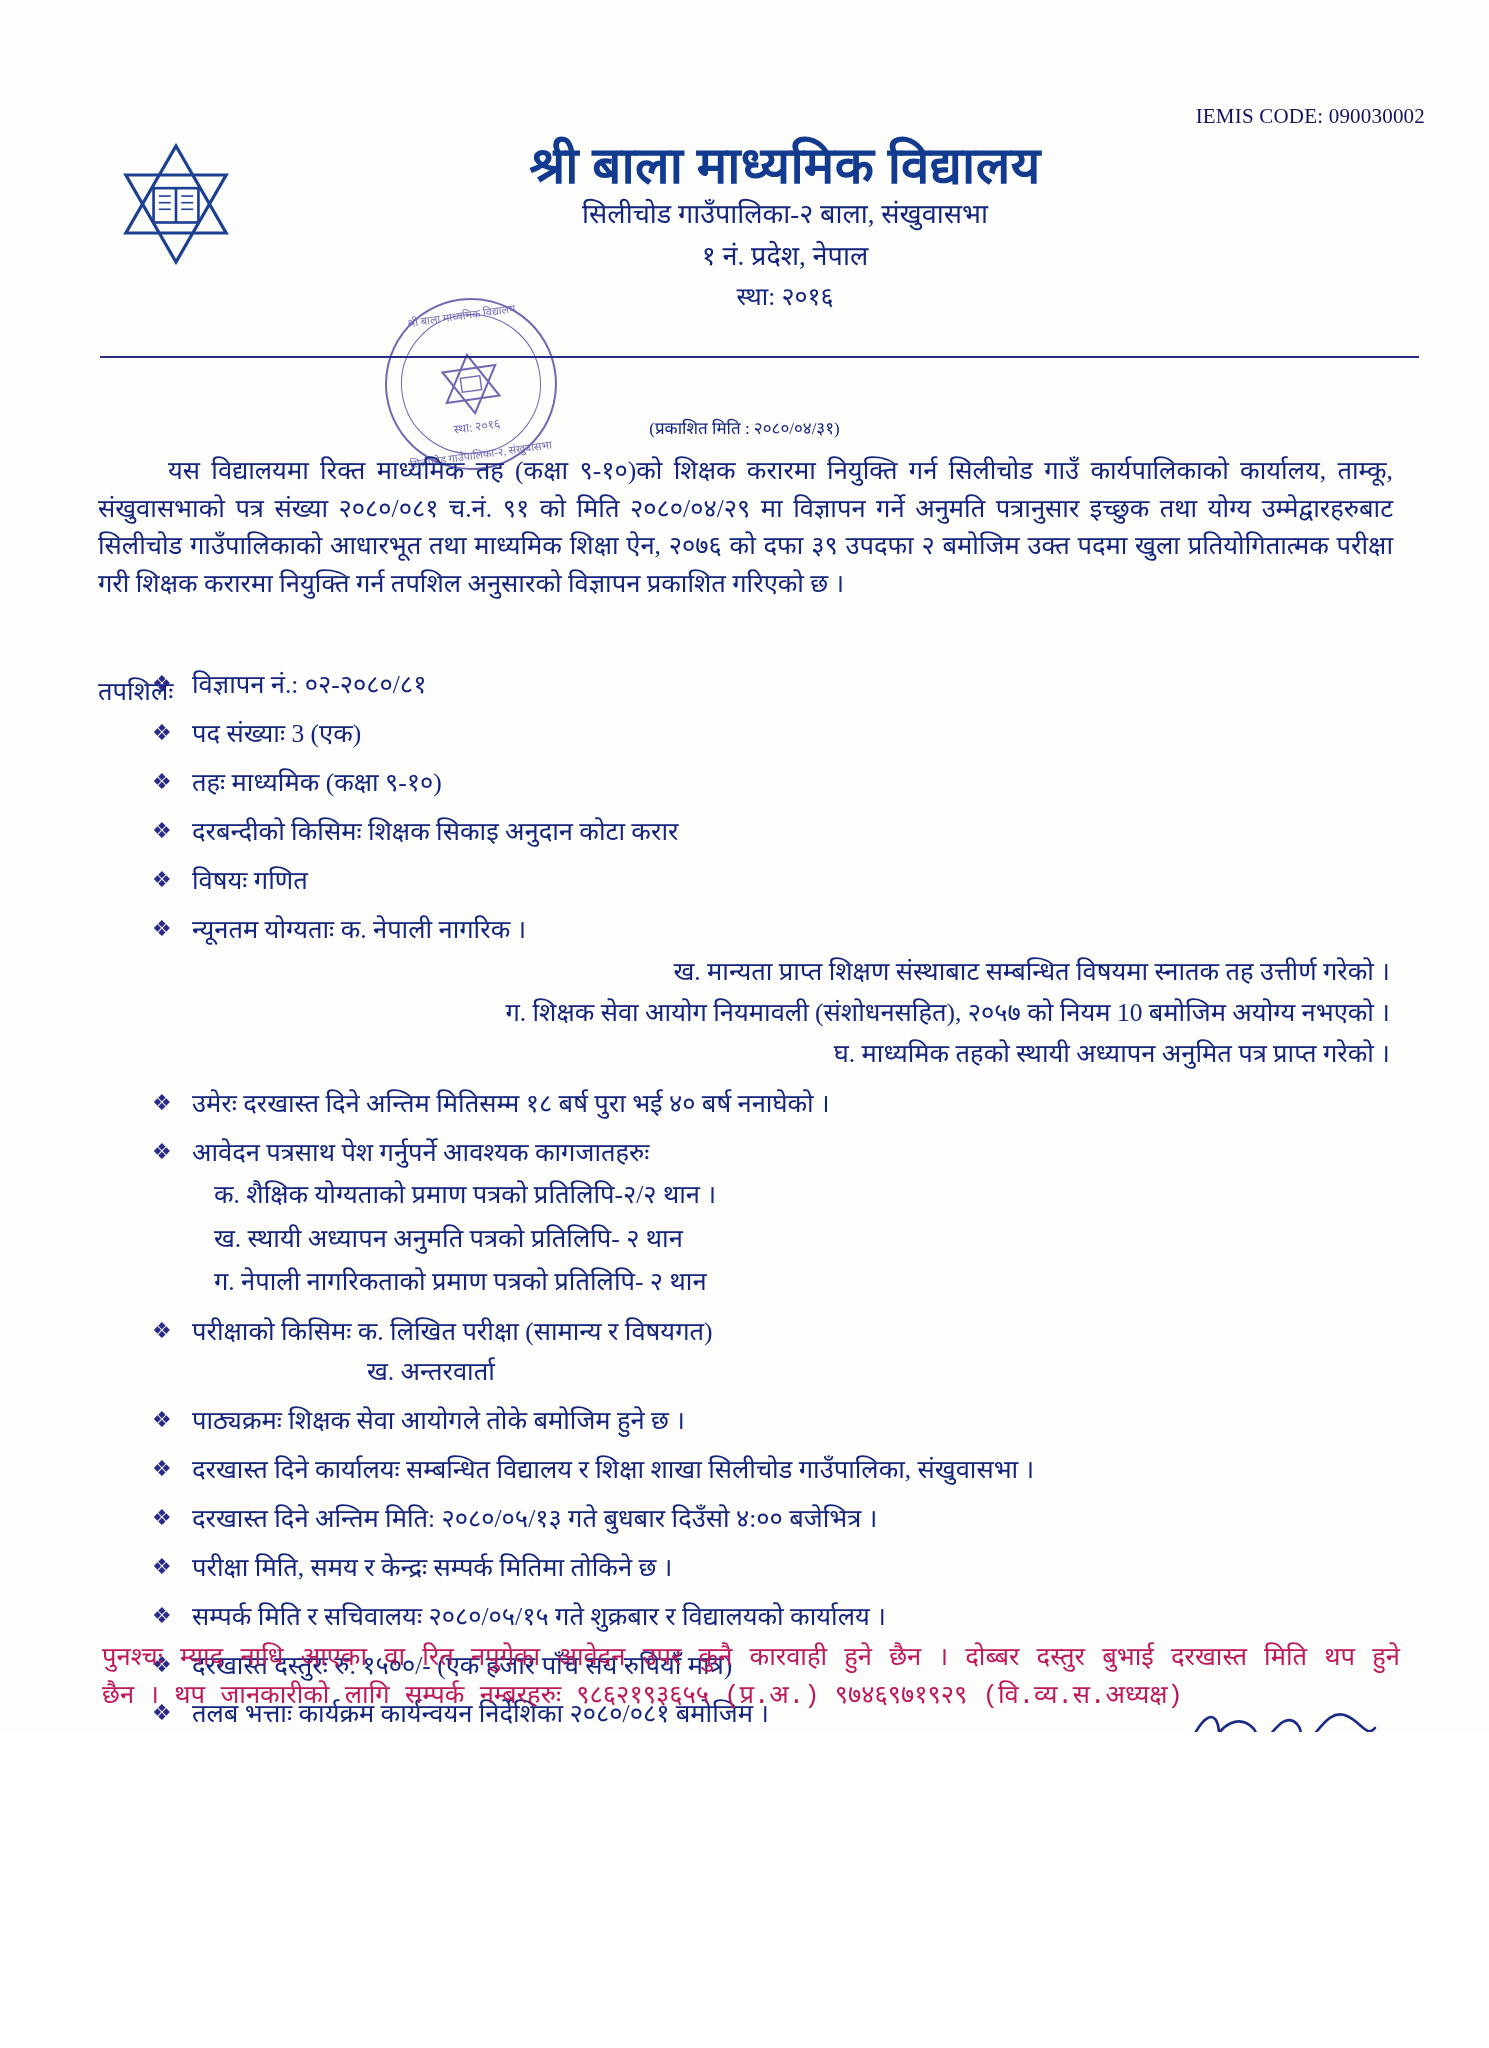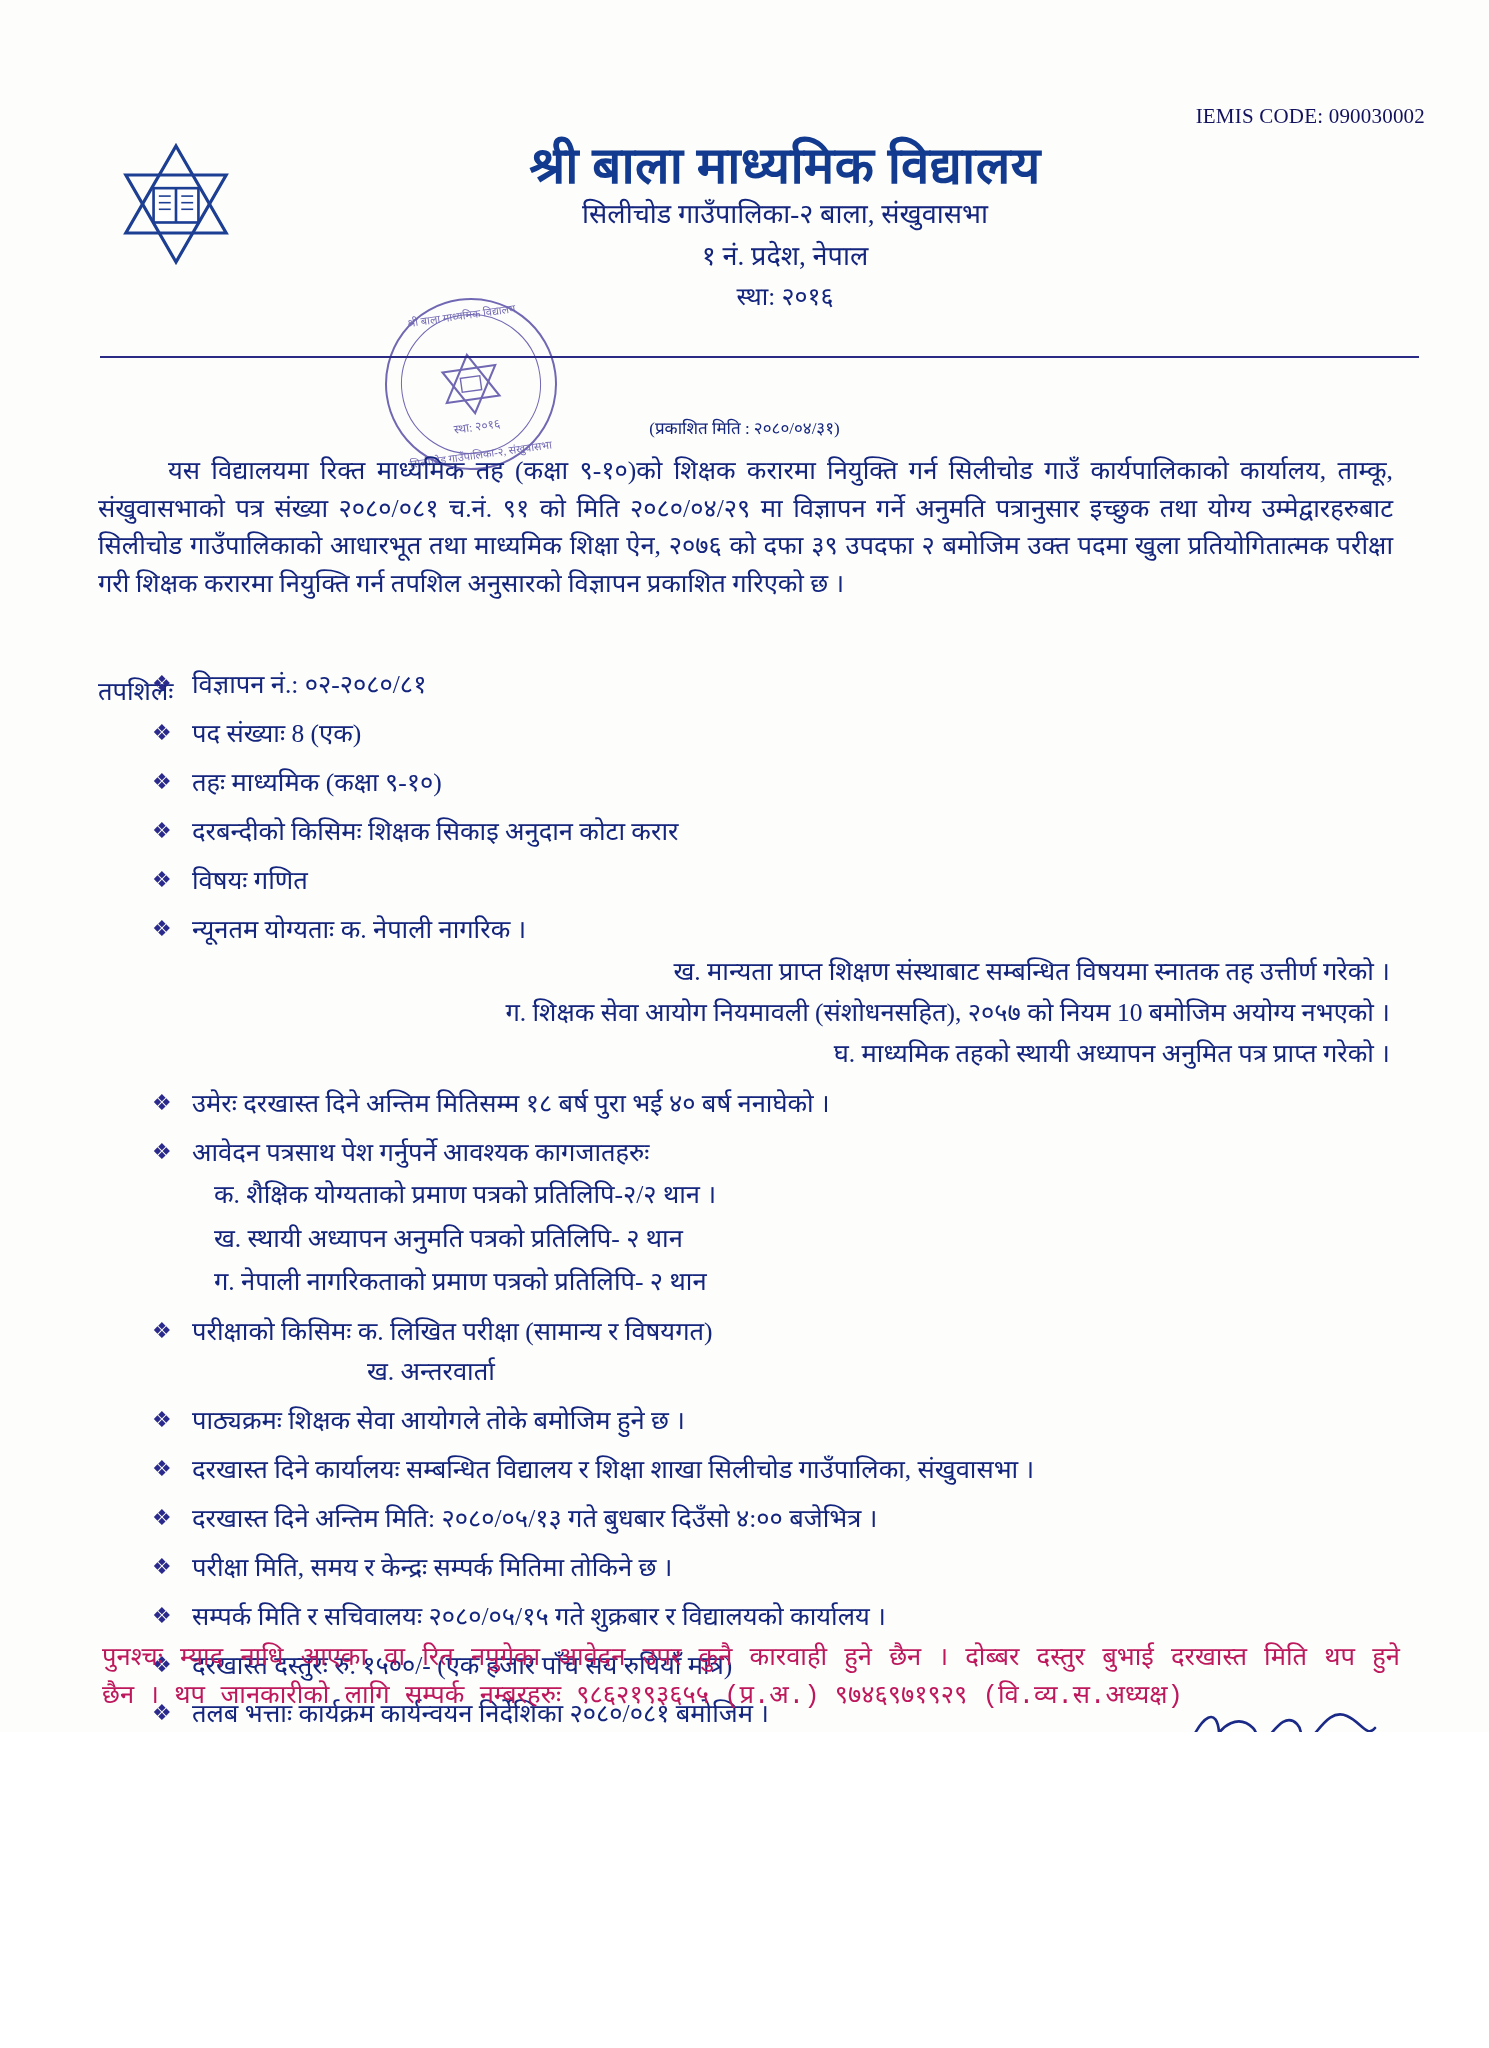--- a/index.html
+++ b/index.html
@@ -366,21 +366,21 @@
 
   <div class="list">
 
     <div class="li">
       <span class="bullet">❖</span>
       <span>विज्ञापन नं.: ०२-२०८०/८१</span>
     </div>
 
     <div class="li">
       <span class="bullet">❖</span>
-      <span>पद संख्याः 8 (एक)</span>
+      <span>पद संख्याः 3 (एक)</span>
     </div>
 
     <div class="li">
       <span class="bullet">❖</span>
       <span>तहः माध्यमिक (कक्षा ९-१०)</span>
     </div>
 
     <div class="li">
       <span class="bullet">❖</span>
       <span>दरबन्दीको किसिमः शिक्षक सिकाइ अनुदान कोटा करार</span>

